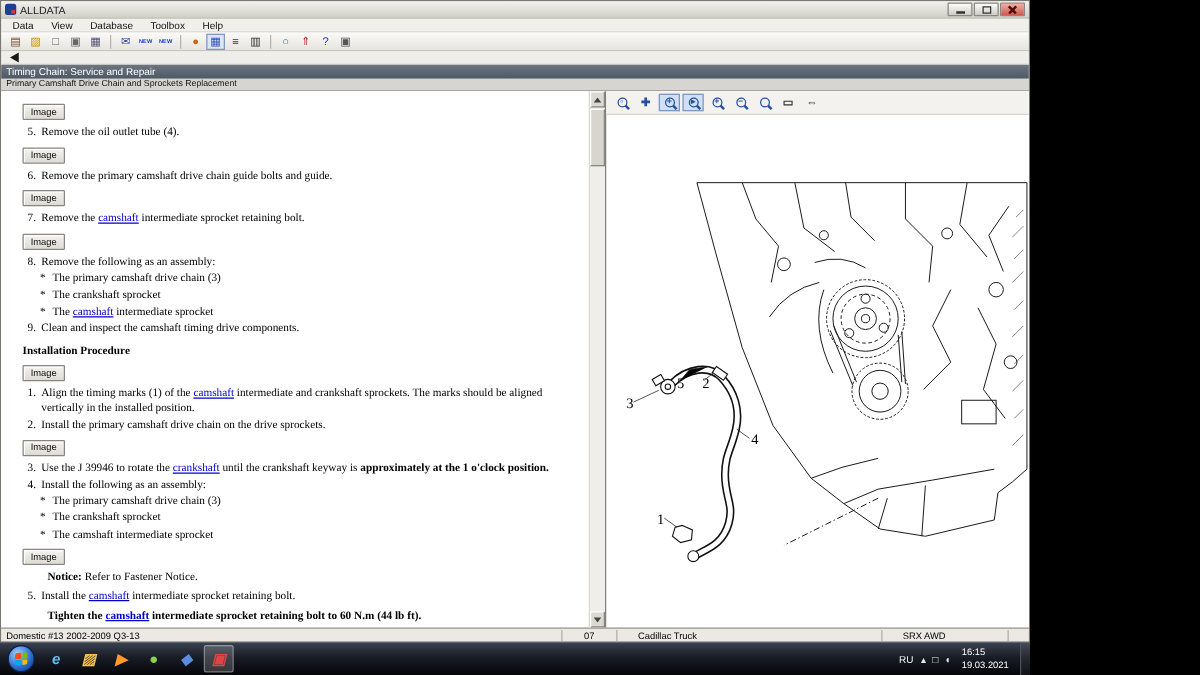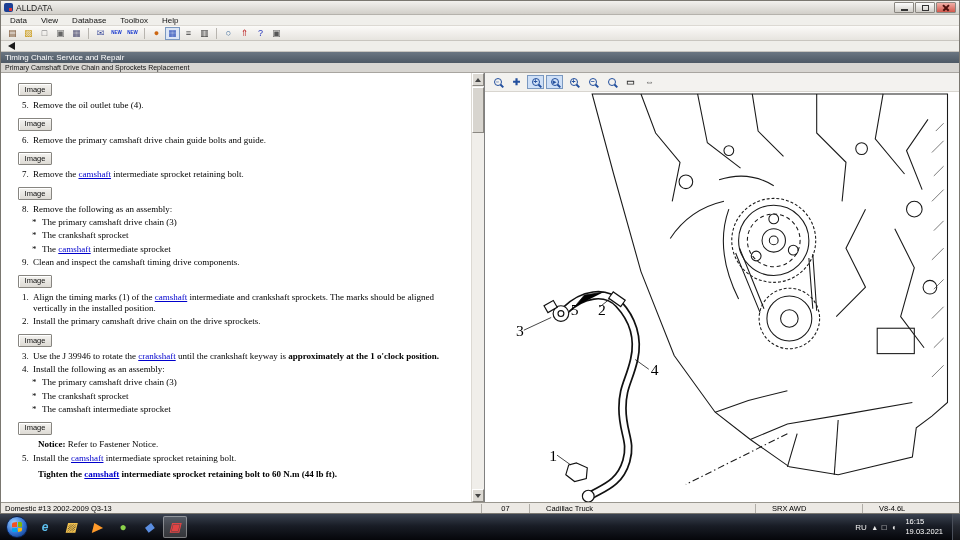--- a/index.html
+++ b/index.html
@@ -1,18 +1,18 @@
 <!DOCTYPE html>
 <html><head>
 <meta charset="utf-8">
 <style>
   * { box-sizing: border-box; margin: 0; padding: 0; }
   html,body { width:960px; height:540px; overflow:hidden; }
   body { font-family:"Liberation Sans", sans-serif; background:#000; }
-  .screen { position:relative; width:960px; height:540px; overflow:hidden; background:#0c4a6e; }
+  .screen { position:relative; width:824px; height:540px; overflow:hidden; background:#0c4a6e; }
 
   
   .app { position:absolute; top:0; left:0; right:0; bottom:26px; border:1px solid #7a7770; background:#ece9e4; display:flex; flex-direction:column; }
 
   .titlebar { height:14px; flex:none; background:linear-gradient(#f2f1ee,#d2cfc9); border-bottom:1px solid #b5b2ac; display:flex; align-items:center; padding:0 3px; }
   .app-ico { width:9px; height:9px; flex:none; background:#1c3f94; border-radius:2px; position:relative; margin-right:3px; }
   .app-ico::after { content:""; position:absolute; right:1px; bottom:1px; width:3px; height:3px; background:#d33; }
   .title-text { font-size:8.5px; color:#222; }
   .win-btns { margin-left:auto; display:flex; }
   .win-btn { width:20px; height:11px; margin-left:1px; background:linear-gradient(#fdfdfd,#cfccc6); border:1px solid #8a8781; border-radius:1px; display:flex; align-items:center; justify-content:center; }
@@ -221,20 +221,23 @@
             <span class="star">*</span>
             <span class="txt"><span>The crankshaft sprocket</span></span>
           </div>
           <div class="row bullet">
             <span class="star">*</span>
             <span class="txt"><span>The </span><a class="seg-link" href="#">camshaft</a><span> intermediate sprocket</span></span>
           </div>
           <div class="row step">
             <span class="num">9.</span>
             <span class="txt"><span>Clean and inspect the camshaft timing drive components.</span></span>
+          </div>
+          <div class="row heading">
+            <span class="txt"><span class="seg-bold">Installation Procedure</span></span>
           </div>
           <button class="img-btn">Image</button>
           <div class="row step">
             <span class="num">1.</span>
             <span class="txt"><span>Align the timing marks (1) of the </span><a class="seg-link" href="#">camshaft</a><span> intermediate and crankshaft sprockets. The marks should be aligned vertically in the installed position.</span></span>
           </div>
           <div class="row step">
             <span class="num">2.</span>
             <span class="txt"><span>Install the primary camshaft drive chain on the drive sprockets.</span></span>
           </div>

